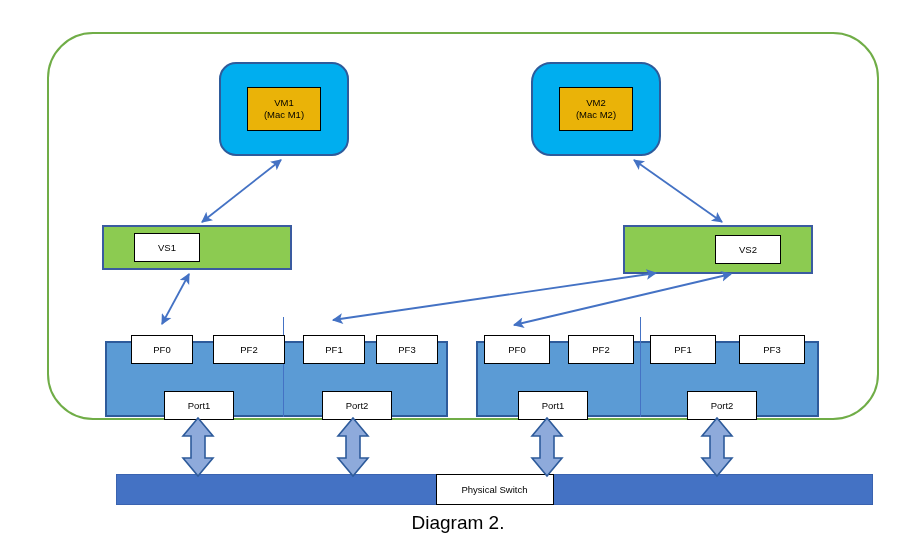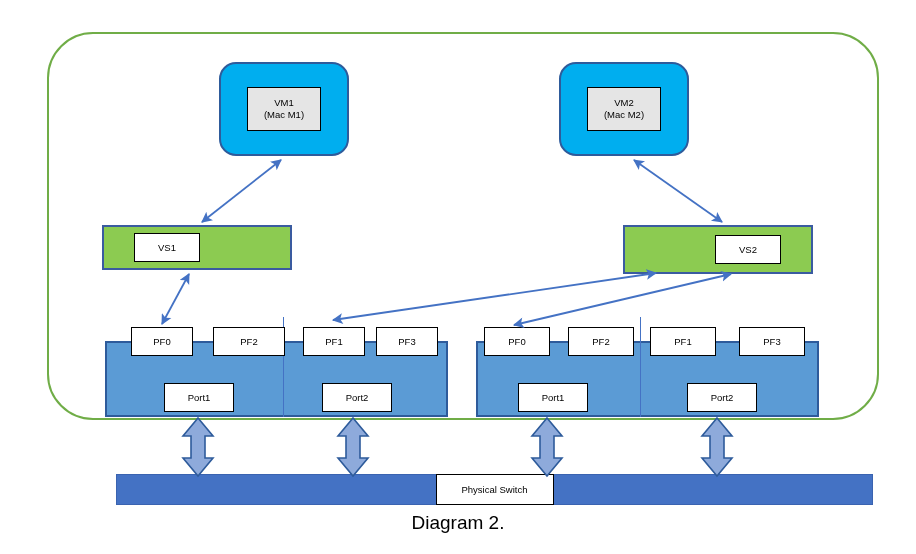--- a/index.html
+++ b/index.html
@@ -36,21 +36,21 @@
   .vm-box {
     position: absolute;
     background: #00AEEF;
     border: 2.5px solid #2E5B9B;
     border-radius: 17px;
     display: flex;
     align-items: center;
     justify-content: center;
   }
   .vm-inner {
-    background: #e5e5e5;
+    background: #eab308;
     border: 1.3px solid #000000;
     width: 74px;
     height: 44px;
     display: flex;
     flex-direction: column;
     align-items: center;
     justify-content: center;
     line-height: 1.25;
     font-size: 9.5px;
     color: #000;
@@ -90,20 +90,21 @@
   
   .wbox {
     position: absolute;
     background: #ffffff;
     border: 1.3px solid #000000;
     display: flex;
     align-items: center;
     justify-content: center;
     font-size: 9.5px;
     color: #000;
+    margin-top: 8px;
   }
 
   
   .switch-bar {
     position: absolute;
     background: #4472C4;
     border: 1px solid #3A63B0;
     display: flex;
     align-items: center;
     justify-content: center;
@@ -134,21 +135,21 @@
 
   <div class="host-boundary"></div>
 
   <div class="vm-box" style="left:219px; top:62px; width:130px; height:94px;">
     <div class="vm-inner">
       <span>VM1</span>
       <span>(Mac M1)</span>
     </div>
   </div>
 
-  <div class="vm-box" style="left:559px; top:62px; width:130px; height:94px;">
+  <div class="vm-box" style="left:531px; top:62px; width:130px; height:94px;border-radius:20px;">
     <div class="vm-inner">
       <span>VM2</span>
       <span>(Mac M2)</span>
     </div>
   </div>
 
   <div class="vs-box" style="left:102px; top:225px; width:190px; height:45px;text-align:right;">
     <div class="vs-inner shift-left">
       <span>VS1</span>
     </div>

